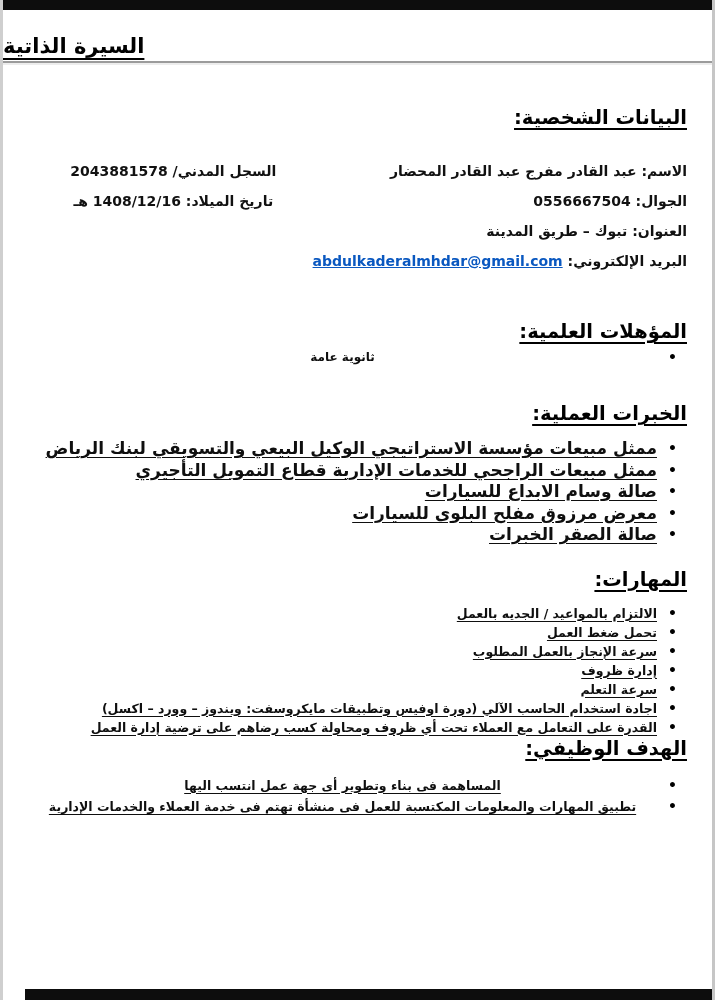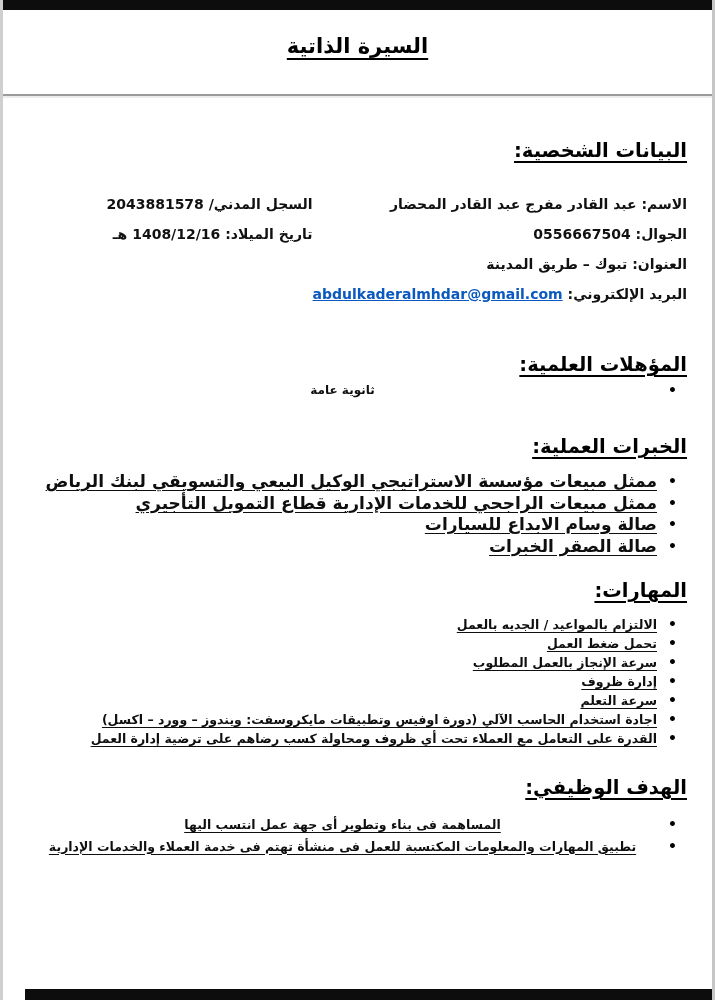--- a/index.html
+++ b/index.html
@@ -11,48 +11,47 @@
   }
   .page{
     position:absolute;inset:0;box-sizing:border-box;
     border-left:3px solid #cfcfcf;
     border-right:3px solid #c6c6c6;
   }
   .scanbar{position:absolute;left:0;right:0;background:#0d0d0d;z-index:5;}
   .scanbar.top{top:0;height:10px;}
   .scanbar.bottom{bottom:0;height:11px;left:22px;}
   .titleband{
-    height:96px;box-sizing:border-box;padding-top:34px;
+    height:63px;box-sizing:border-box;padding-top:34px;
     border-bottom:2px solid #9b9b9b;
     box-shadow:0 2px 0 rgba(0,0,0,0.07);
-    text-align:center;
   }
   .titleband h1{
     margin:0;display:inline-block;
     font-size:21px;font-weight:bold;color:#000;
     text-decoration:underline;text-decoration-thickness:2px;text-underline-offset:5px;
   }
   .doc{direction:rtl;padding:0 25px;}
   h2{
     margin:0;font-size:19.5px;font-weight:bold;color:#000;
     text-decoration:underline;text-decoration-thickness:2px;text-underline-offset:4px;
     line-height:24px;
   }
   .h-personal{margin-top:43px;}
   .h-qual{margin-top:44px;}
   .h-exp{margin-top:34px;}
   .h-skills{margin-top:22px;}
-  .h-obj{margin-top:28px;}
+  .h-obj{}
   .pgrid{
     margin-top:26px;
     display:grid;grid-template-columns:1fr 1fr;
     font-size:14px;font-weight:bold;line-height:30px;
   }
   .pgrid .cell{white-space:nowrap;}
-  .pgrid .cell.leftcol{padding-left:6px;}
+  .pgrid .cell.leftcol{padding-left:6px;text-align:center;}
   .label{color:#111;}
   .value{color:#111;}
   a.email{color:#0a58c0;text-decoration:underline;font-weight:bold;direction:ltr;unicode-bidi:embed;}
   ul{margin:0;padding:0;list-style:none;}
   li{
     position:relative;padding-right:24px;margin-right:6px;
     font-weight:bold;color:#0f0f0f;
   }
   li::before{
     content:"•";position:absolute;right:4px;top:0;
@@ -117,20 +116,21 @@
         <li>ثانوية عامة</li>
       </ul>
     </section>
 
     <section>
       <h2 class="h-exp">الخبرات العملية:</h2>
       <ul class="ul-exp">
         <li>ممثل مبيعات مؤسسة الاستراتيجي الوكيل البيعي والتسويقي لبنك الرياض</li>
         <li>ممثل مبيعات الراجحي للخدمات الإدارية قطاع التمويل التأجيري</li>
         <li>صالة وسام الابداع للسيارات</li>
+        <li>معرض مرزوق مفلح البلوى للسيارات</li>
         <li>صالة الصقر الخبرات</li>
       </ul>
     </section>
 
     <section>
       <h2 class="h-skills">المهارات:</h2>
       <ul class="ul-skills">
         <li>الالتزام بالمواعيد / الجديه بالعمل</li>
         <li>تحمل ضغط العمل</li>
         <li>سرعة الإنجاز بالعمل المطلوب</li>

